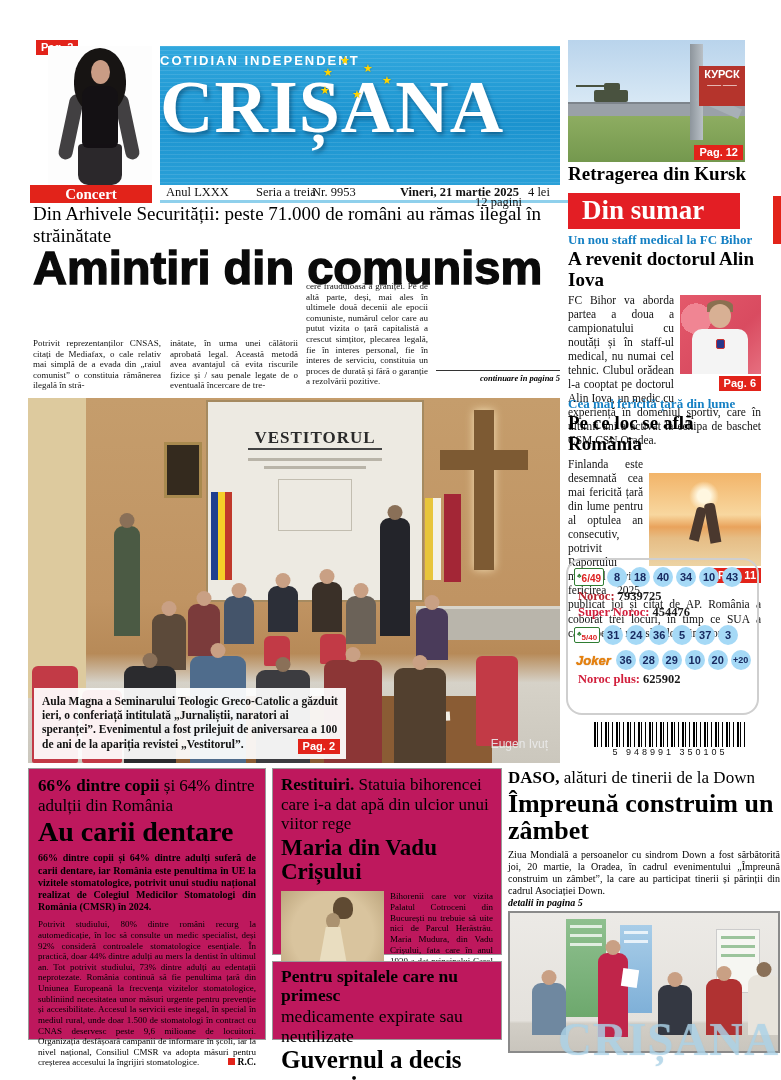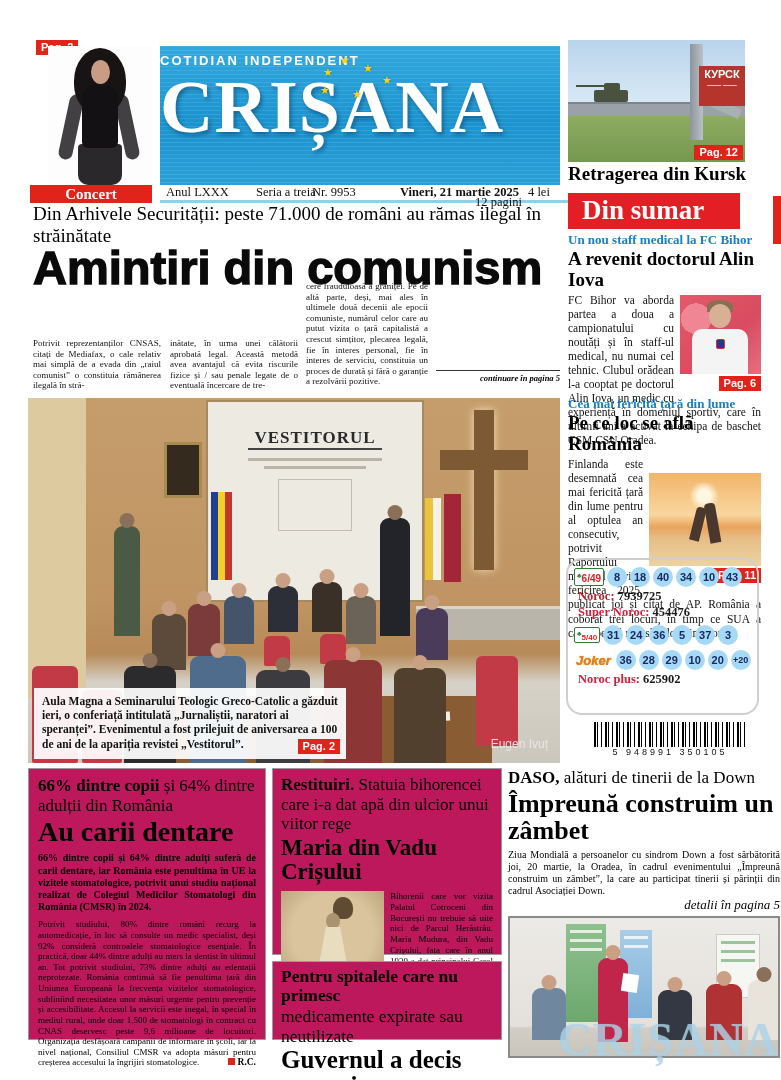--- a/index.html
+++ b/index.html
@@ -173,21 +173,21 @@
   .maria-badge { position:absolute; right:0; bottom:-2px; }
 
   .guvern { left:272px; top:961px; width:230px; height:79px; padding:5px 8px; }
   .guvern .l1 { font-weight:bold; font-size:17.5px; line-height:1.1; color:#000; }
   .guvern .l2 { font-size:17.5px; line-height:1.15; color:#000; }
   .guvern .bt-headline { font-size:25px; display:inline-block; margin-top:1px; }
 
   .daso { left:508px; top:768px; width:272px; }
   .daso .bt-headline { font-size:26px; line-height:1.04; }
   .daso-body { font-size:10px; line-height:1.2; margin-top:5px; }
-  .daso-details { text-align:right; font-style:italic; font-weight:normal; font-size:13px; }
+  .daso-details { text-align:left; font-style:italic; font-weight:bold; font-size:10px; }
   .daso-photo { position:relative; margin-top:3px; width:272px; height:142px; border:2px solid #8a8a8a; overflow:hidden;
                 background:linear-gradient(180deg,#eceae6 0%,#e4e1dc 78%,#d2cec6 80%,#c9c5bd 100%); }
   .ban { position:absolute; top:6px; } 
   .ban1 { left:56px; width:40px; height:98px; background:linear-gradient(180deg,#8fc08f,#6da86d); }
   .ban2 { left:110px; top:12px; width:32px; height:88px; background:linear-gradient(180deg,#a8cde8,#7fb0d8); }
   .ban3 { left:206px; top:16px; width:44px; height:64px; background:#f6f6f2; border:1px solid #ccc; }
   .ban-line { height:3px; background:rgba(255,255,255,.75); margin:6px 4px 0 4px; }
   .ban3 .ban-line { background:#9cc49c; }
 
   .watermark { left:558px; top:1012px; width:225px; font-weight:bold; font-size:47px; letter-spacing:1px;

